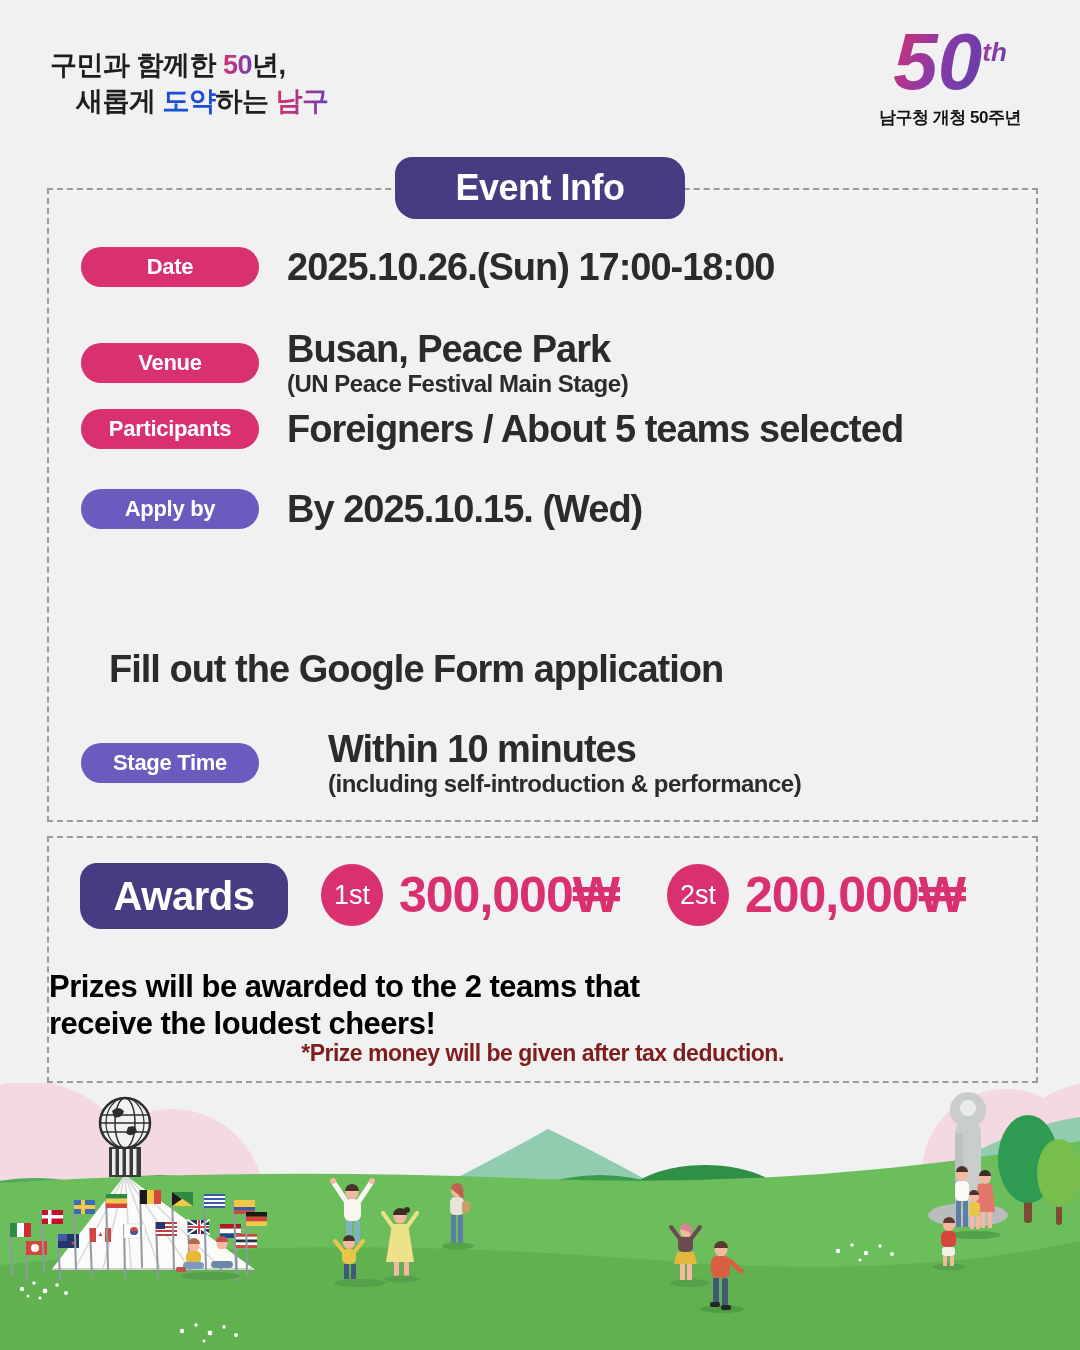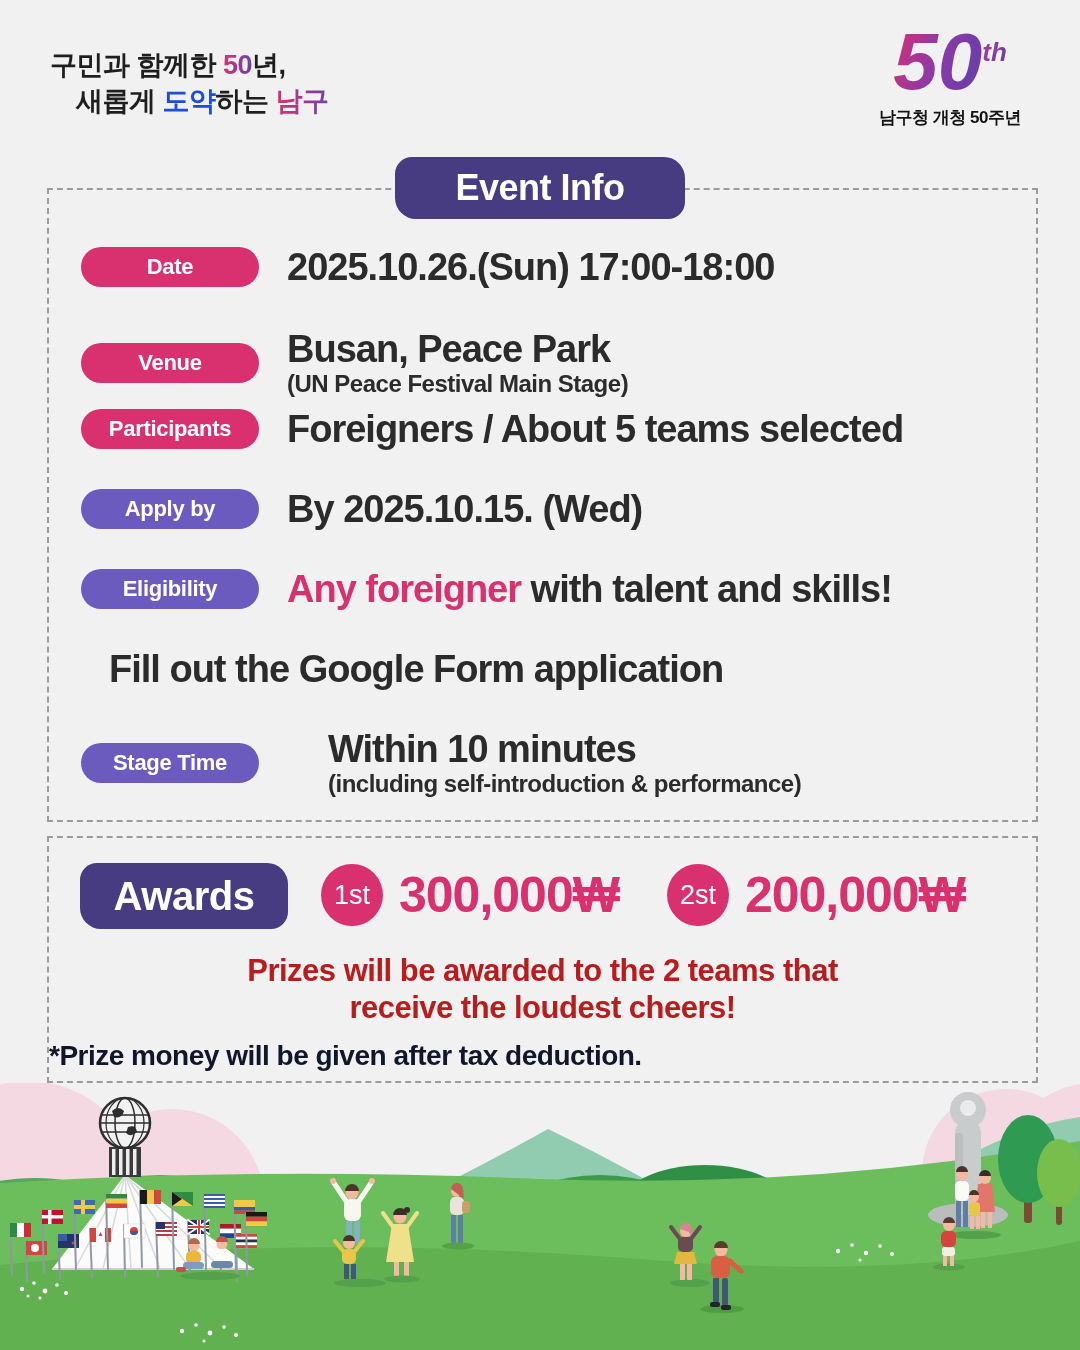--- a/index.html
+++ b/index.html
@@ -87,27 +87,27 @@
   .rank-badge {
     width:62px; height:62px; border-radius:50%; background:#D9306F; flex:0 0 62px;
     display:flex; align-items:center; justify-content:center;
     color:#FFF; font-size:27px; font-weight:400;
   }
   .amount {
     font-size:50px; font-weight:800; color:#D9306F; letter-spacing:-1px; margin-left:16px;
   }
   .prize-gap { width:48px; }
   .awards-note {
-    position:absolute; top:114px; width:100%; text-align:center;
-    font-size:31px; font-weight:600; line-height:37px; color:#b91c1c; letter-spacing:-0.5px;
+    position:absolute; top:130px; width:100%; text-align:left;
+    font-size:31px; font-weight:600; line-height:37px; color:#000000; letter-spacing:-0.5px;
   }
   .awards-note b { font-weight:800; }
   .fine-print {
-    position:absolute; top:202px; width:100%; text-align:left;
-    font-size:28px; font-weight:600; color:#0f172a; letter-spacing:-0.5px;
+    position:absolute; top:202px; width:100%; text-align:center;
+    font-size:23px; font-weight:600; color:#7f1d1d; letter-spacing:-0.5px;
   }
 
   
   #illustration { position:absolute; left:0; top:1083px; width:1080px; height:267px; }
 </style>
 </head>
 <body>
 
 <div class="slogan">
   <span><span>구민과 함께한 </span><span class="c-grad">50</span><span>년,</span></span>
@@ -143,26 +143,20 @@
       </div>
   </div>
 
   <div class="row row-apply">
     <div class="pill purple">Apply by</div>
     <div class="val-block">
         <div class="val">By 2025.10.15. (Wed)</div>
       </div>
   </div>
 
-  <div class="row row-eligibility">
-    <div class="pill purple">Eligibility</div>
-    <div class="val-block">
-      <div class="val"><span class="hl">Any foreigner</span><span> with talent and skills!</span></div>
-    </div>
-  </div>
 
   <div class="row row-how">
     <div class="val-block">
         <div class="val">Fill out the Google Form application</div>
       </div>
   </div>
 
   <div class="row row-stage">
     <div class="pill purple">Stage Time</div>
     <div class="val-block">

